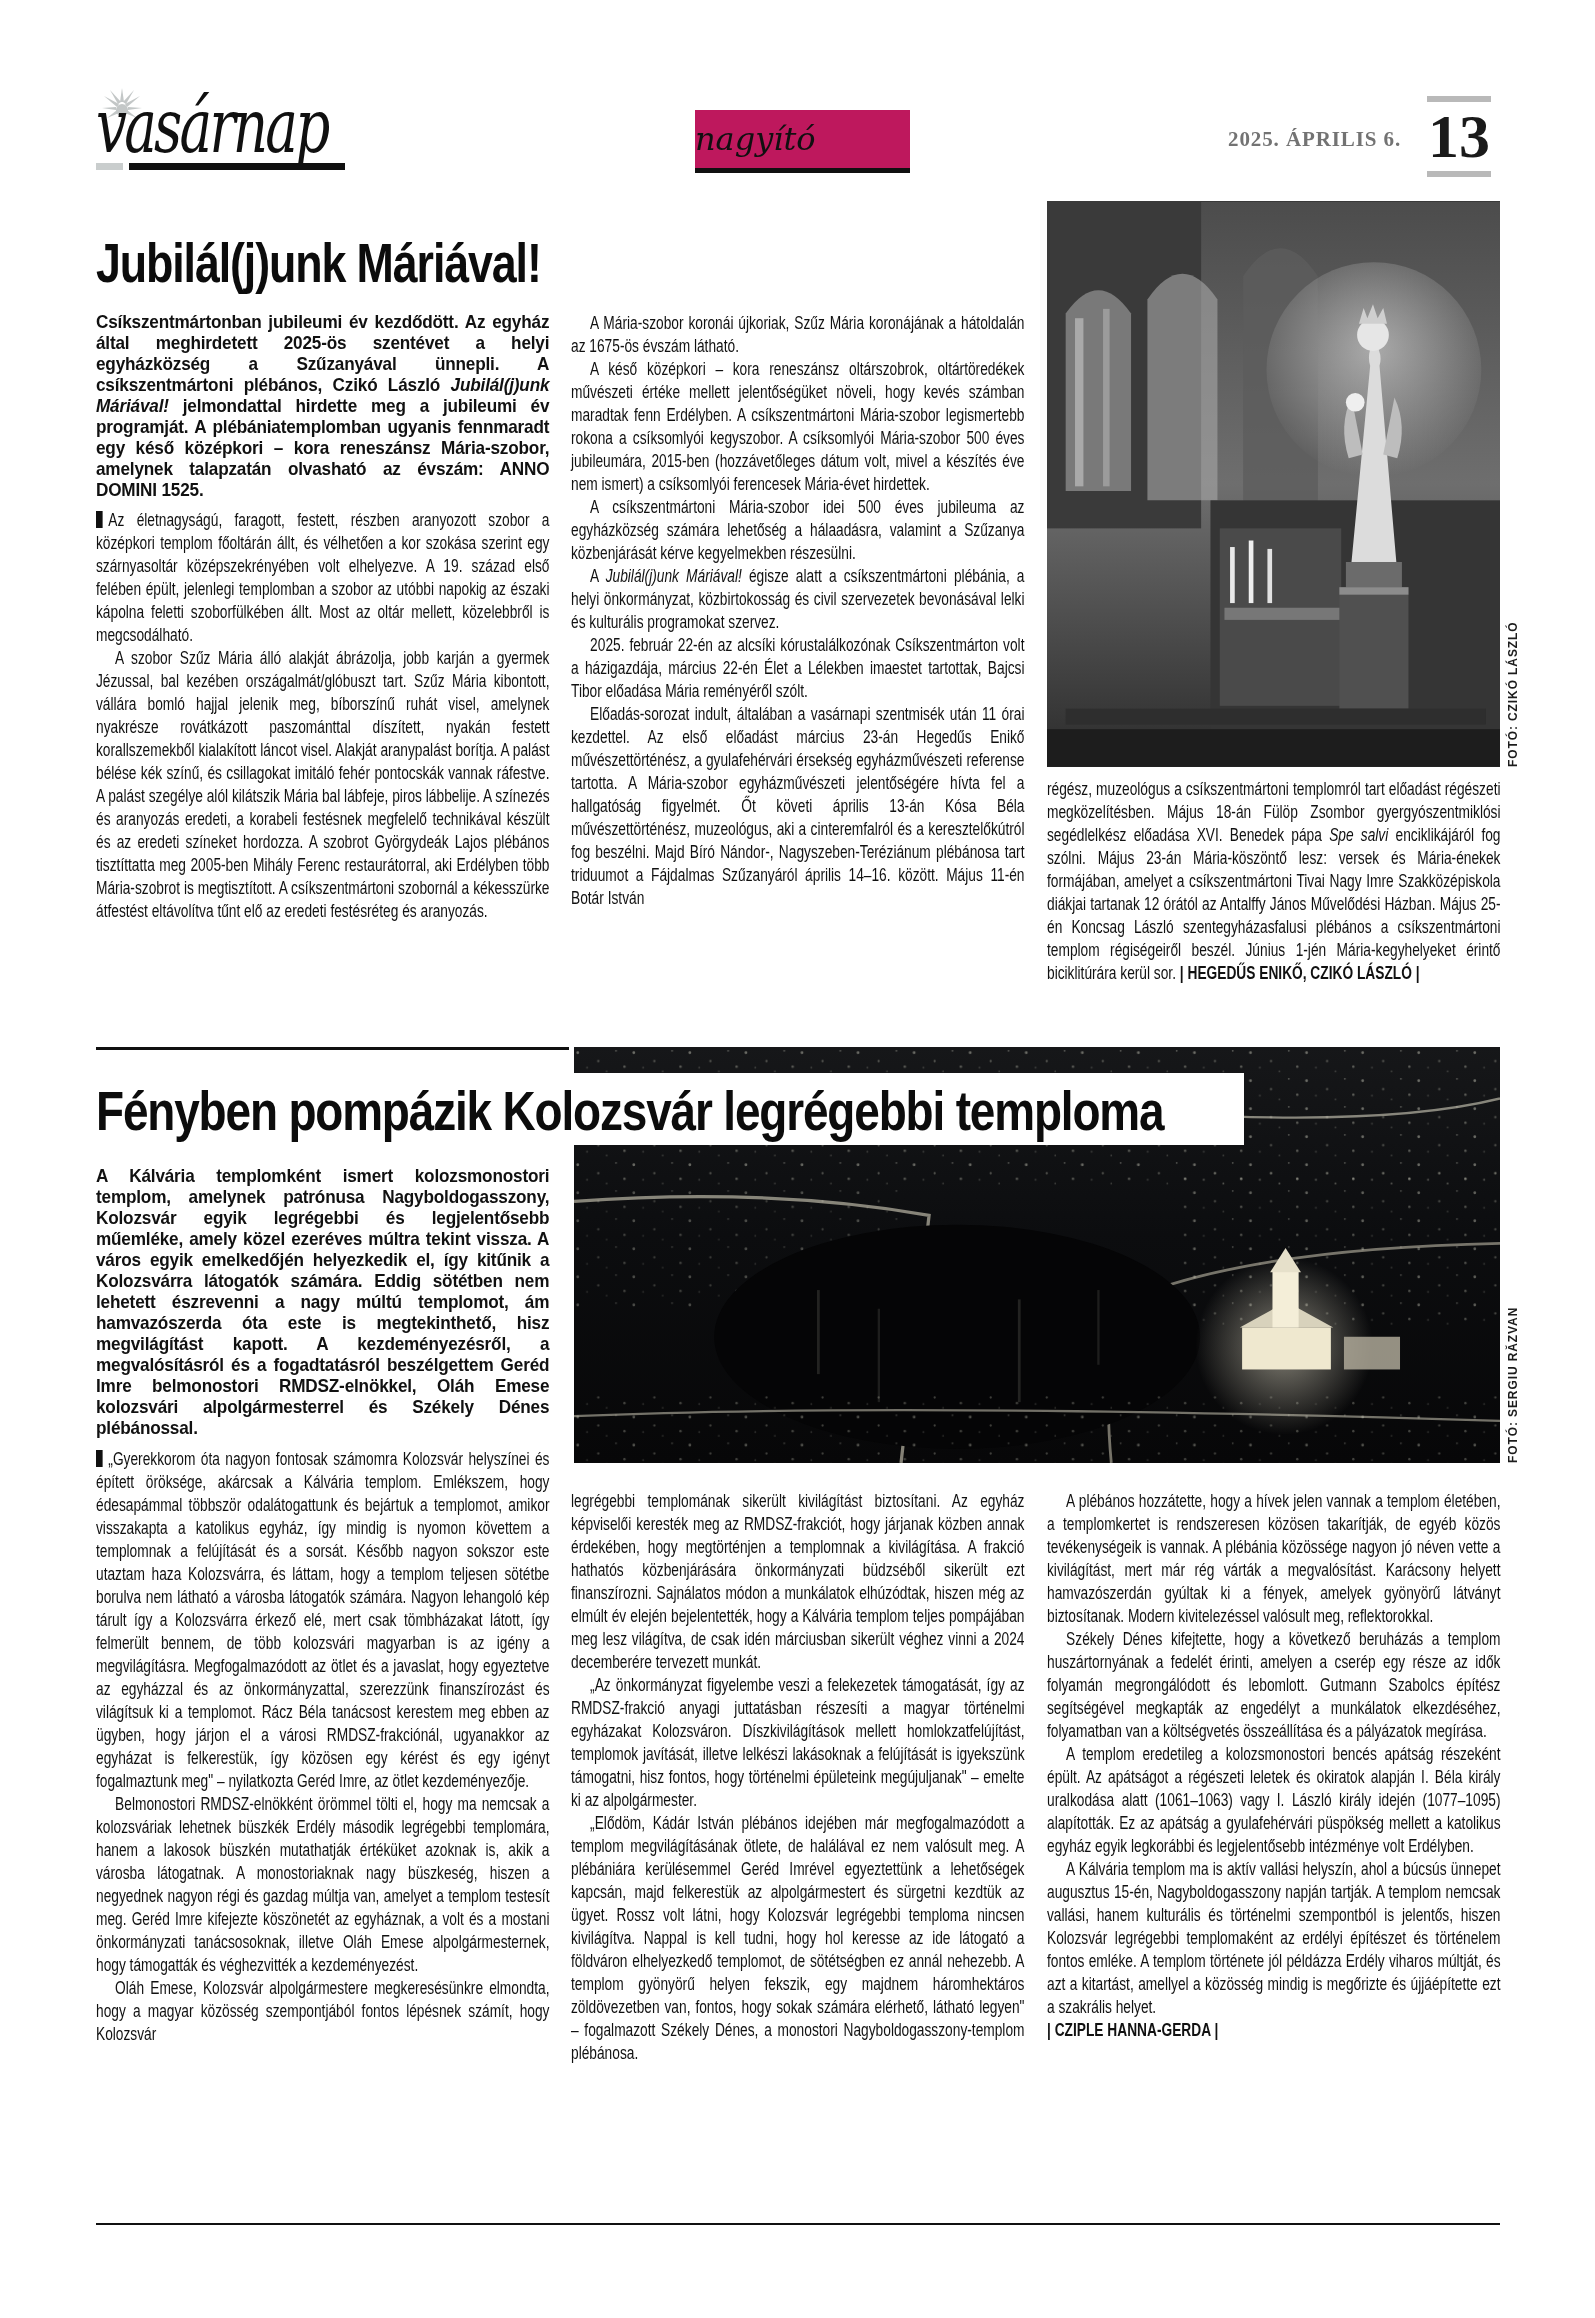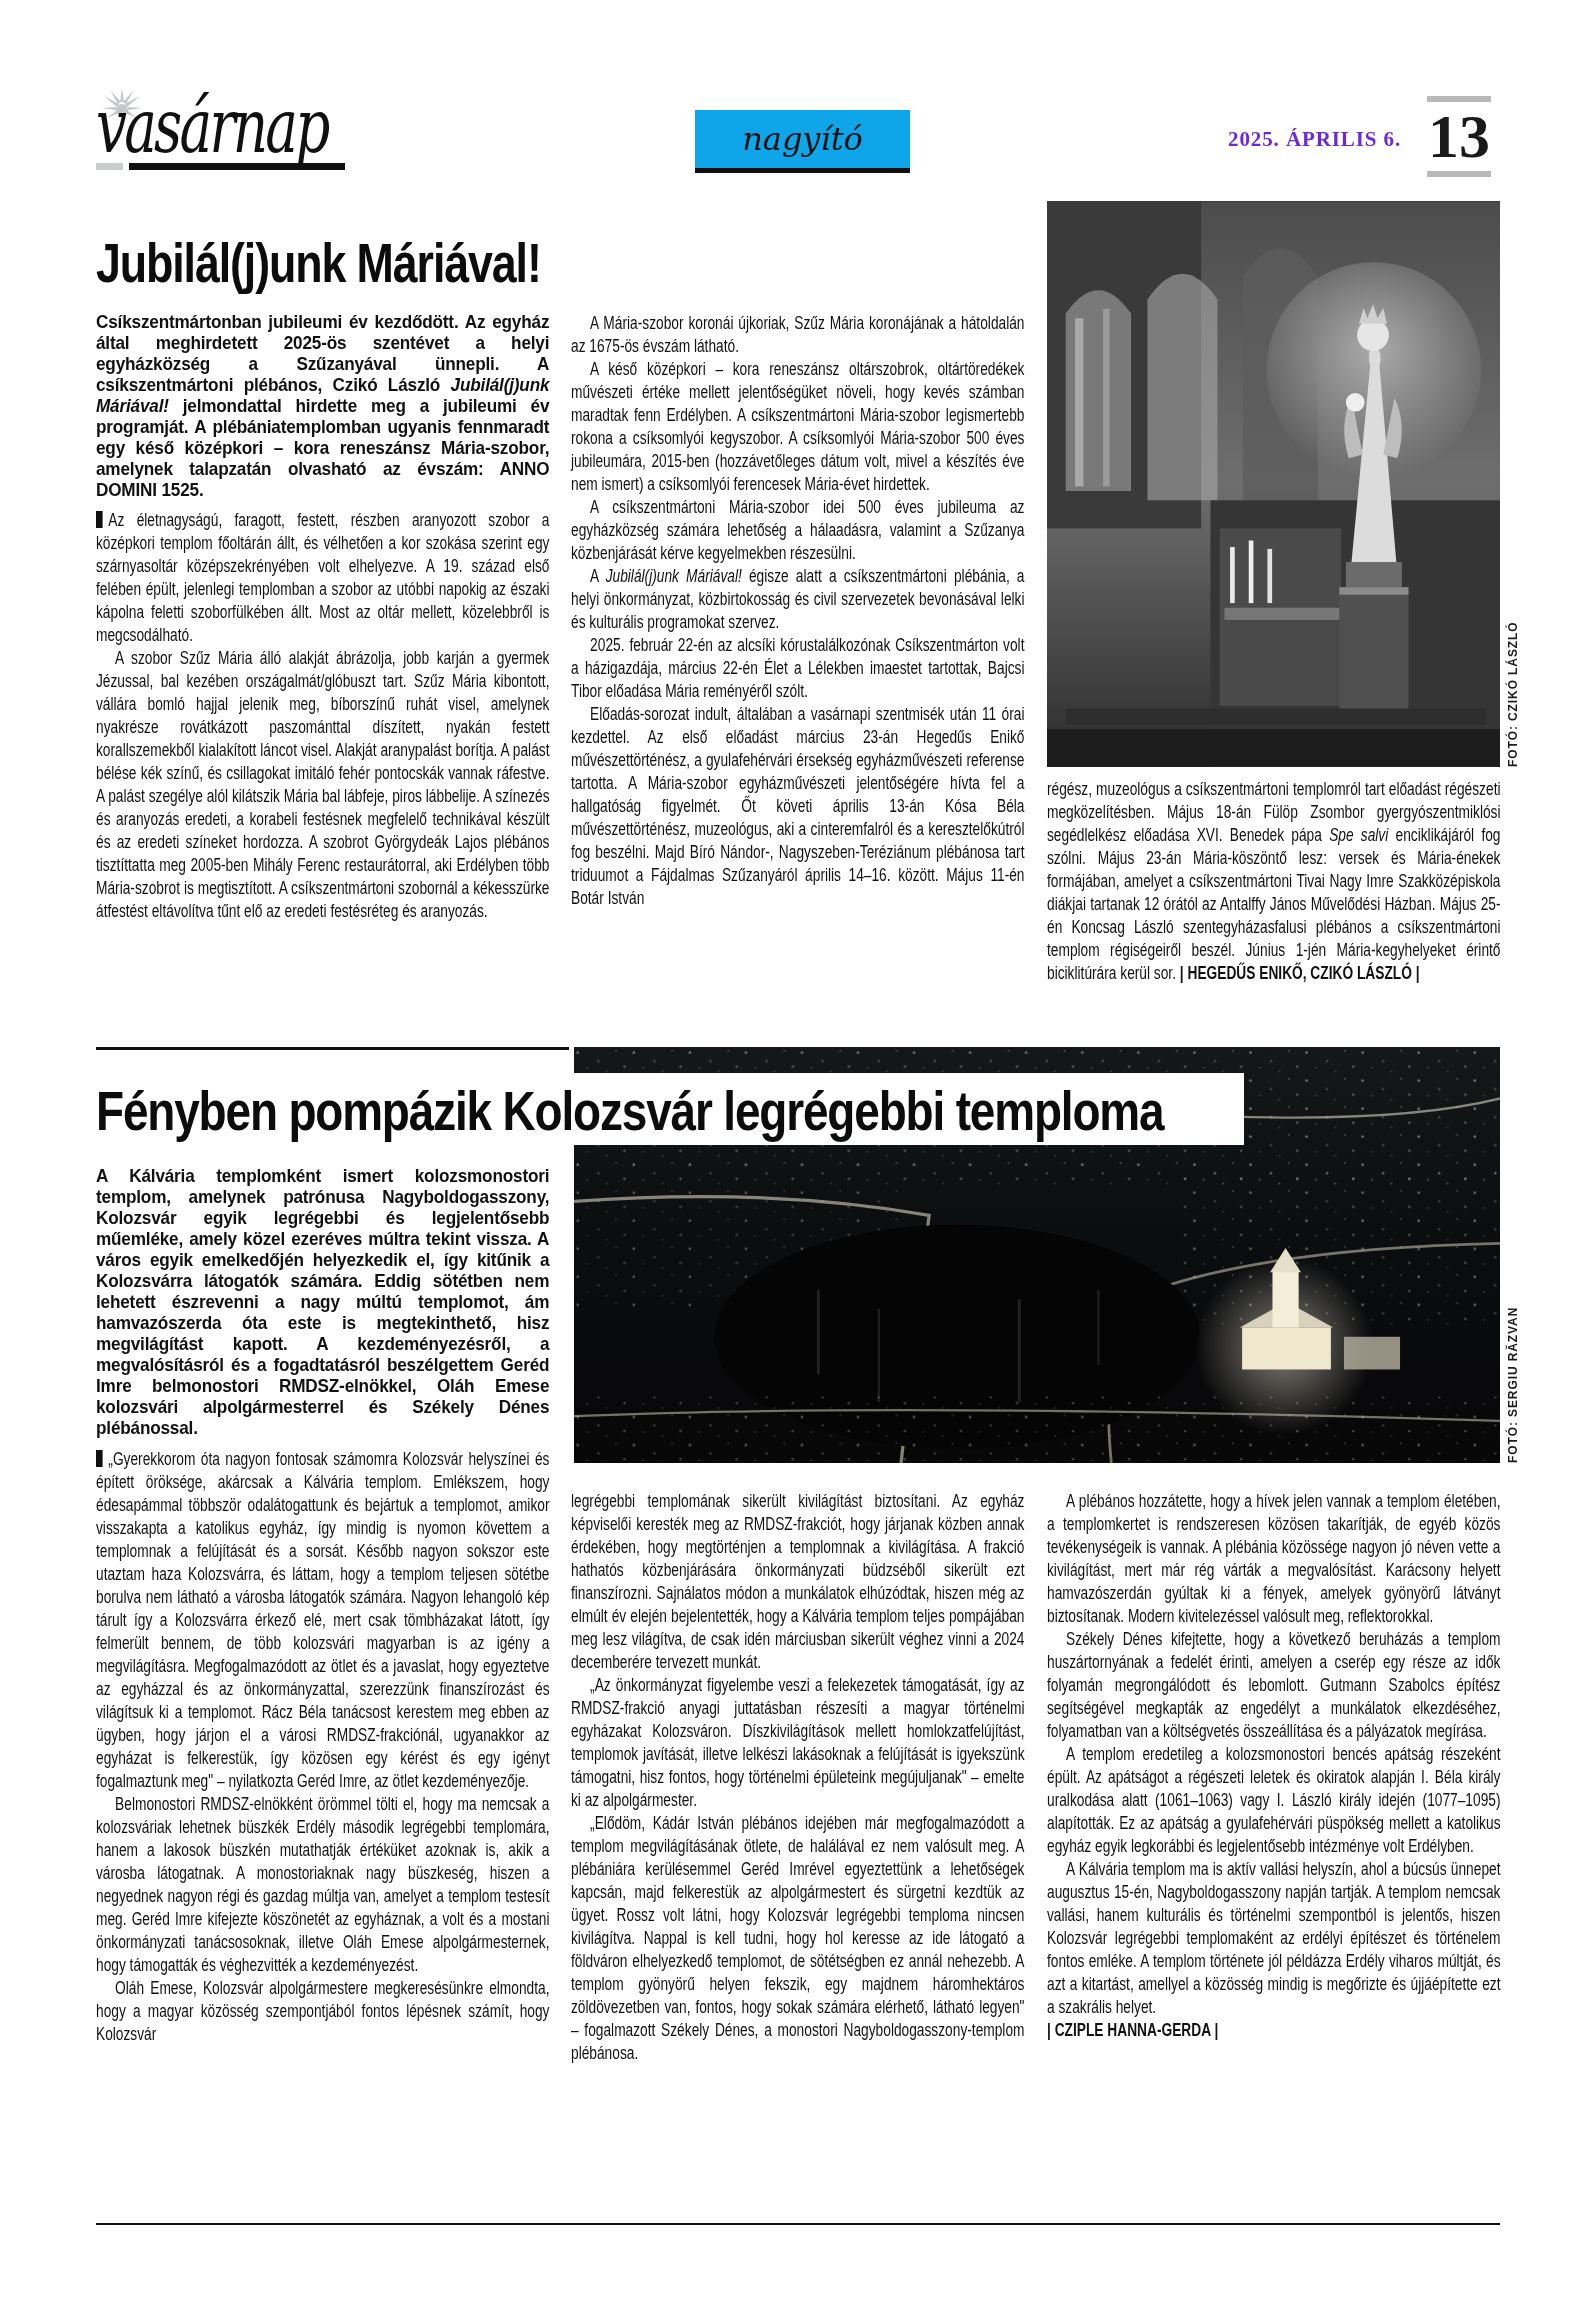--- a/index.html
+++ b/index.html
@@ -6,25 +6,25 @@
   body{width:1595px;height:2319px;background:#fff;color:#111;
        font-family:"Liberation Sans",sans-serif;position:relative;overflow:hidden;}
   #page{position:absolute;inset:0;background:#fff;padding-left:48px;}
 
   
   .logo{position:absolute;left:96px;top:83px;font:italic 500 74px "DejaVu Serif",serif;
         letter-spacing:-3.7px;transform:scaleX(0.74);transform-origin:0 0;white-space:nowrap;color:#101010;}
   .logo-burst{position:absolute;left:102px;top:88px;}
   .logo-bar-gray{position:absolute;left:96px;top:163px;width:27px;height:7px;background:#c9cdcd;}
   .logo-bar-black{position:absolute;left:129px;top:163px;width:216px;height:7px;background:#101010;}
-  .section-box{position:absolute;left:695px;top:110px;width:215px;height:58px;background:#0ea5e9;
-        border-bottom:5.1px solid #101010;text-align:center;}
+  .section-box{position:absolute;left:695px;top:110px;width:215px;height:58px;background:#be185d;
+        border-bottom:5.1px solid #101010;}
   .section-box span{font:italic 500 32px "DejaVu Serif",serif;line-height:58px;color:#101010;}
   .issue-date{position:absolute;left:1228px;top:127px;font:700 21px "Liberation Serif",serif;
-        letter-spacing:0.9px;color:#6d28d9;white-space:nowrap;}
+        letter-spacing:0.9px;color:#737373;white-space:nowrap;}
   .pageno{position:absolute;left:1426px;top:96px;width:66px;text-align:center;}
   .pageno .bar{width:64px;height:6px;background:#b9b9b9;margin:0 auto;}
   .pageno .num{font:600 62px "Liberation Serif",serif;line-height:69px;color:#1a1a1a;}
 
   
   .squeeze{position:absolute;transform-origin:0 0;}
   .lead{width:502px;transform:scaleX(0.903);font-weight:700;font-size:19px;line-height:21px;
         text-align:justify;letter-spacing:-0.2px;}
   .col{width:617px;transform:scaleX(0.735);font-size:18.7px;line-height:23px;
         text-align:justify;letter-spacing:0;}

